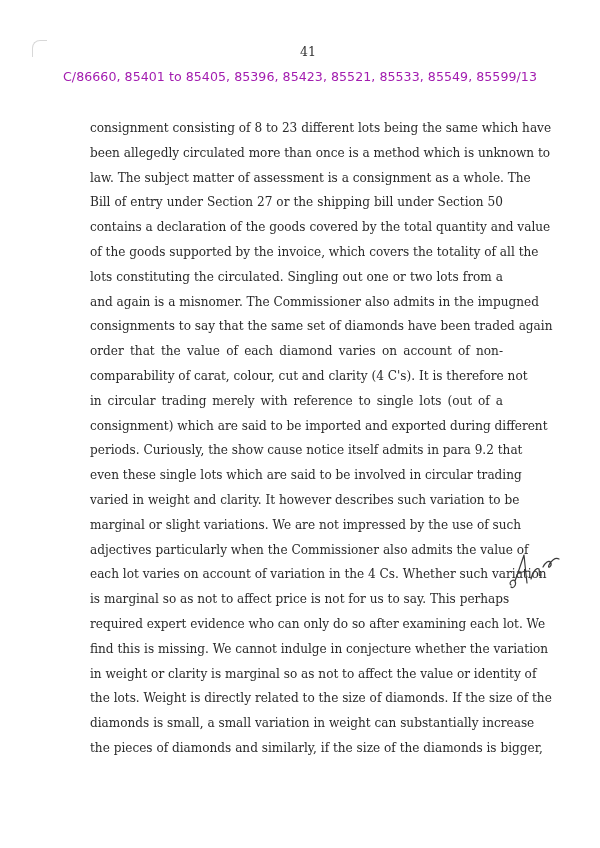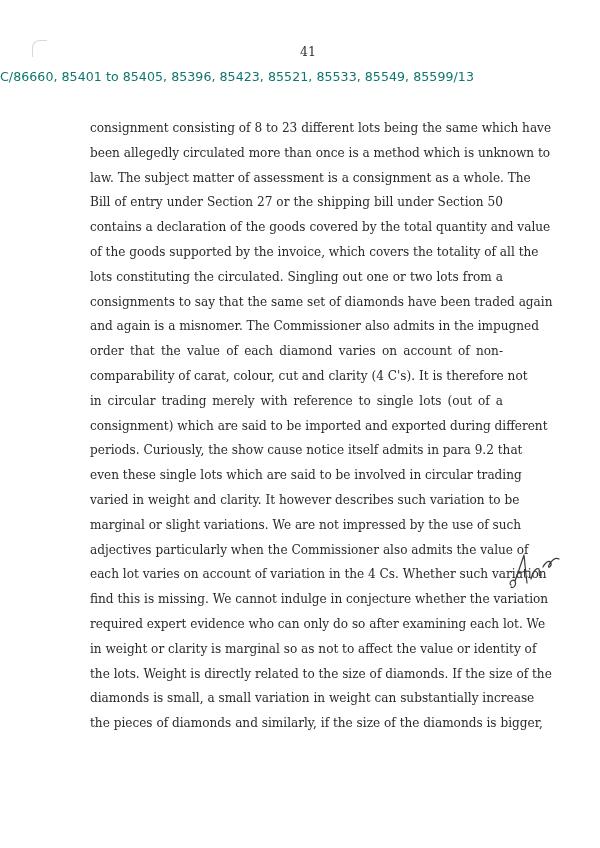--- a/index.html
+++ b/index.html
@@ -23,24 +23,24 @@
       text-align: center;
       font-size: 12.5px;
       color: #333;
       margin-left: 8px;
     }
     .case-ref {
       position: absolute;
       top: 69px;
       left: 0;
       width: 600px;
-      text-align: left;
+      text-align: center;
       font-family: "DejaVu Sans", "Liberation Sans", sans-serif;
       font-size: 12.6px;
-      color: #0f766e;
+      color: #a21caf;
       letter-spacing: 0.05px;
     }
     .body-text {
       position: absolute;
       top: 116px;
       left: 90px;
       width: 413px;
     }
     .line {
       display: block;
@@ -84,34 +84,35 @@
 <div class="case-ref">C/86660, 85401 to 85405, 85396, 85423, 85521, 85533, 85549, 85599/13</div>
 
 <div class="body-text">
   <span class="line">consignment consisting of 8 to 23 different lots being the same which have</span>
   <span class="line">been allegedly circulated more than once is a method which is unknown to</span>
   <span class="line">law.  The subject matter of assessment is a consignment as a whole.   The</span>
   <span class="line">Bill of entry under Section 27 or the shipping bill under Section 50</span>
   <span class="line">contains a declaration of the goods covered by the total quantity and value</span>
   <span class="line">of the goods supported by the invoice, which covers the totality of all the</span>
   <span class="line">lots constituting the circulated.   Singling out one or two lots from a</span>
+  <span class="line">and again is a misnomer.  The Commissioner also admits in the impugned</span>
   <span class="line">consignments to say that the same set of diamonds have been traded again</span>
-  <span class="line">and again is a misnomer.  The Commissioner also admits in the impugned</span>
   <span class="line">order that the value of each diamond varies on account of non-</span>
   <span class="line">comparability of carat, colour, cut and clarity (4 C's).  It is therefore not</span>
   <span class="line">in circular trading merely with reference to single lots (out of a</span>
   <span class="line">consignment) which are said to be imported and exported during different</span>
   <span class="line">periods. Curiously, the show cause notice itself admits in para 9.2 that</span>
   <span class="line">even these single lots which are said to be involved in circular trading</span>
   <span class="line">varied in weight and clarity.  It however describes such variation to be</span>
   <span class="line">marginal or slight variations.   We are not impressed by the use of such</span>
   <span class="line">adjectives particularly when the Commissioner also admits the value of</span>
   <span class="line">each lot varies on account of variation in the 4 Cs.  Whether such variation</span>
+  <span class="line">is marginal so as not to affect price is not for us to say.  This perhaps</span>
+  <span class="line">required expert evidence who can only do so after examining each lot.  We</span>
   <span class="line">find this is missing.  We cannot indulge in conjecture whether the variation</span>
-  <span class="line">required expert evidence who can only do so after examining each lot.  We</span>
   <span class="line">in weight or clarity is marginal so as not to affect the value or identity of</span>
   <span class="line">the lots.  Weight is directly related to the size of diamonds.  If the size of the</span>
   <span class="line">diamonds is small, a small variation in weight can substantially increase</span>
   <span class="line last">the pieces of diamonds and similarly, if the size of the diamonds is bigger,</span>
 </div>
 
 <svg class="signature" viewBox="0 0 60 48" xmlns="http://www.w3.org/2000/svg">
   <path d="M6 40 C 3 38, 8 33, 10 36 C 12 40, 8 44, 6 42 M10 36 C 13 28, 17 16, 19 10 C 20 20, 21 30, 22 38 M13 28 C 17 27, 20 26, 24 26 M26 34 C 28 26, 32 22, 34 24 C 35 28, 33 32, 36 30 M38 22 C 40 18, 44 14, 46 18 C 47 22, 42 24, 44 20 C 46 16, 50 12, 54 14" fill="none" stroke="#3a3a3a" stroke-width="1.2" stroke-linecap="round" stroke-linejoin="round"></path>
 </svg>
 

